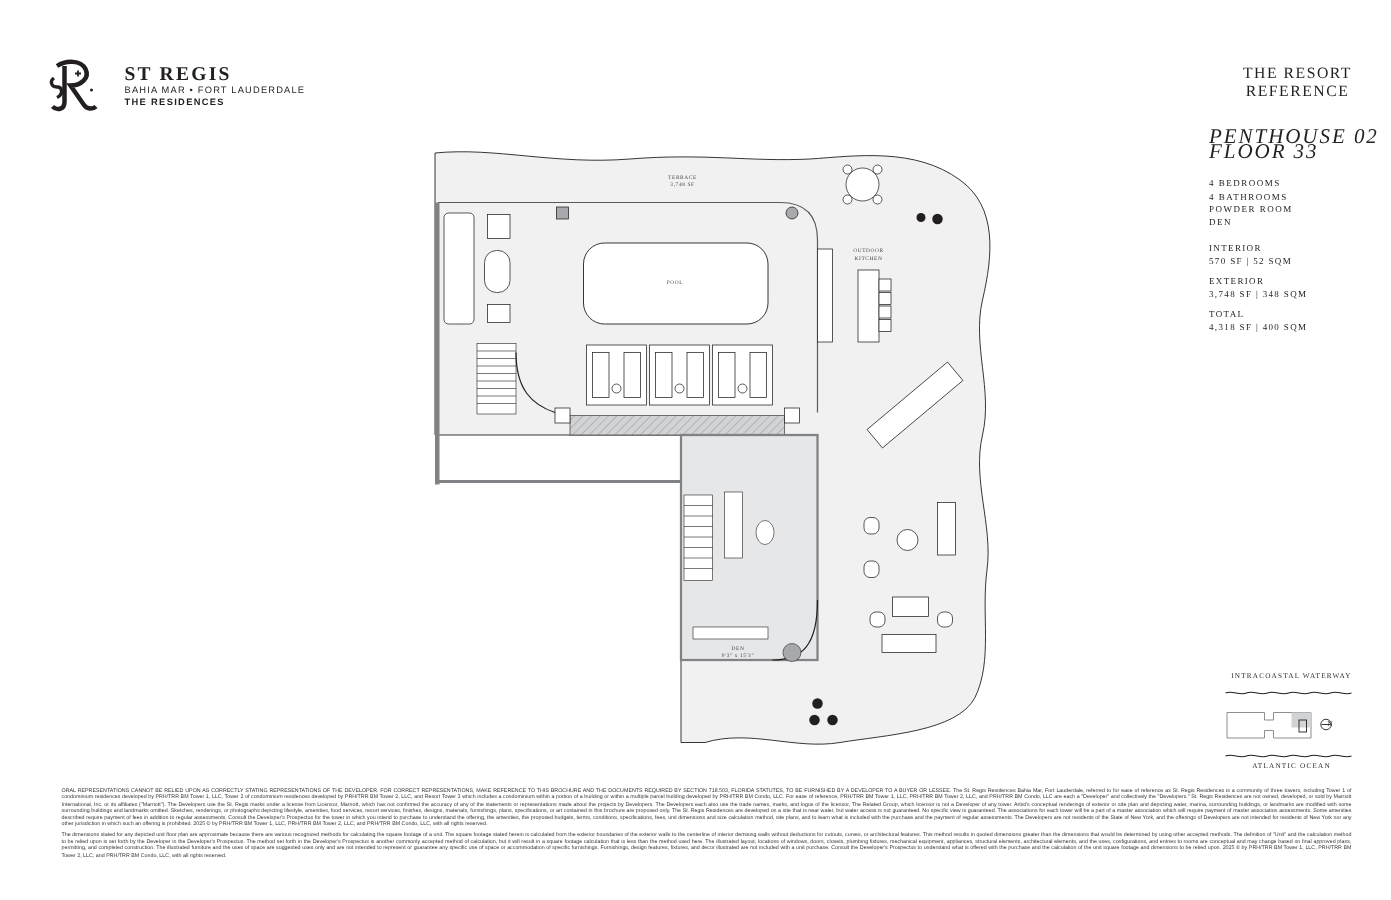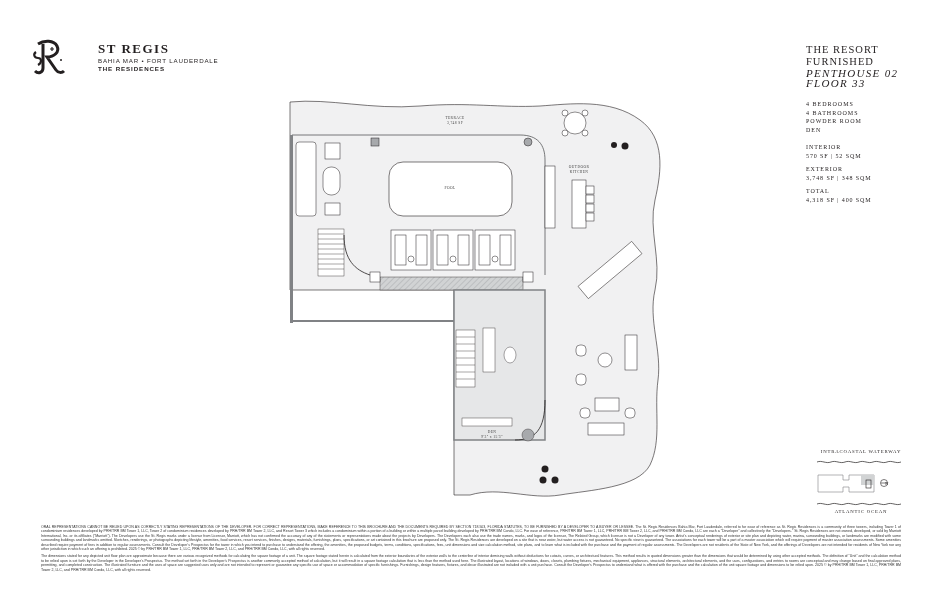--- a/index.html
+++ b/index.html
@@ -5,29 +5,29 @@
     html, body { margin: 0; padding: 0; }
     body {
       width: 927px; height: 600px; position: relative; overflow: hidden;
       background: #ffffff; color: #231f20;
       font-family: "Liberation Serif", serif;
     }
     .abs { position: absolute; }
 
     
     .logo-mark { left: 30px; top: 38px; width: 40px; height: 40px; }
-    .brand { left: 83px; top: 42px; margin-left: 15px; }
+    .brand { left: 83px; top: 42px; }
     .brand-name { font-family: "Liberation Serif", serif; font-size: 13px; font-weight: bold; letter-spacing: 1.5px; line-height: 14px; }
     .brand-sub { font-family: "Liberation Sans", sans-serif; font-size: 6.2px; letter-spacing: 0.8px; line-height: 8px; margin-top: 1px; }
     .brand-res { font-family: "Liberation Sans", sans-serif; font-size: 6.2px; font-weight: bold; letter-spacing: 0.9px; line-height: 8px; }
 
     
     .panel { left: 806px; top: 44px; width: 118px; }
-    .collection { font-size: 10.5px; letter-spacing: 1px; line-height: 12px; }
-    .unit { font-size: 11px; font-style: italic; letter-spacing: 1.3px; line-height: 10px; }
+    .collection { font-size: 10.5px; letter-spacing: 1px; line-height: 12px; text-align: center; }
+    .unit { margin-top: 19px; font-size: 14px; font-style: italic; letter-spacing: 1.3px; line-height: 10px; }
     .features { margin-top: 12px; font-size: 6px; letter-spacing: 1px; line-height: 8.5px; }
     .area-block { margin-top: 9px; font-size: 6px; letter-spacing: 0.9px; line-height: 8.5px; }
     .area-block + .area-block { margin-top: 5px; }
 
     
     .keyplan { left: 800px; top: 440px; width: 127px; height: 80px; }
     .kp-label { font-size: 4.8px; letter-spacing: 0.8px; text-align: center; width: 88px; position: absolute; }
 
     
     .plan { left: 270px; top: 90px; width: 460px; height: 420px; }
@@ -51,21 +51,21 @@
 </div>
 <div class="abs brand">
   <div class="brand-name">ST REGIS</div>
   <div class="brand-sub">BAHIA MAR • FORT LAUDERDALE</div>
   <div class="brand-res">THE RESIDENCES</div>
 </div>
 
 <div class="abs panel">
   <div class="collection">
     <div>THE RESORT</div>
-    <div>FURNISHED</div>
+    <div>REFERENCE</div>
   </div>
   <div class="unit">
     <div>PENTHOUSE 02</div>
     <div>FLOOR 33</div>
   </div>
   <div class="features">
     <div>4 BEDROOMS</div>
     <div>4 BATHROOMS</div>
     <div>POWDER ROOM</div>
     <div>DEN</div>

